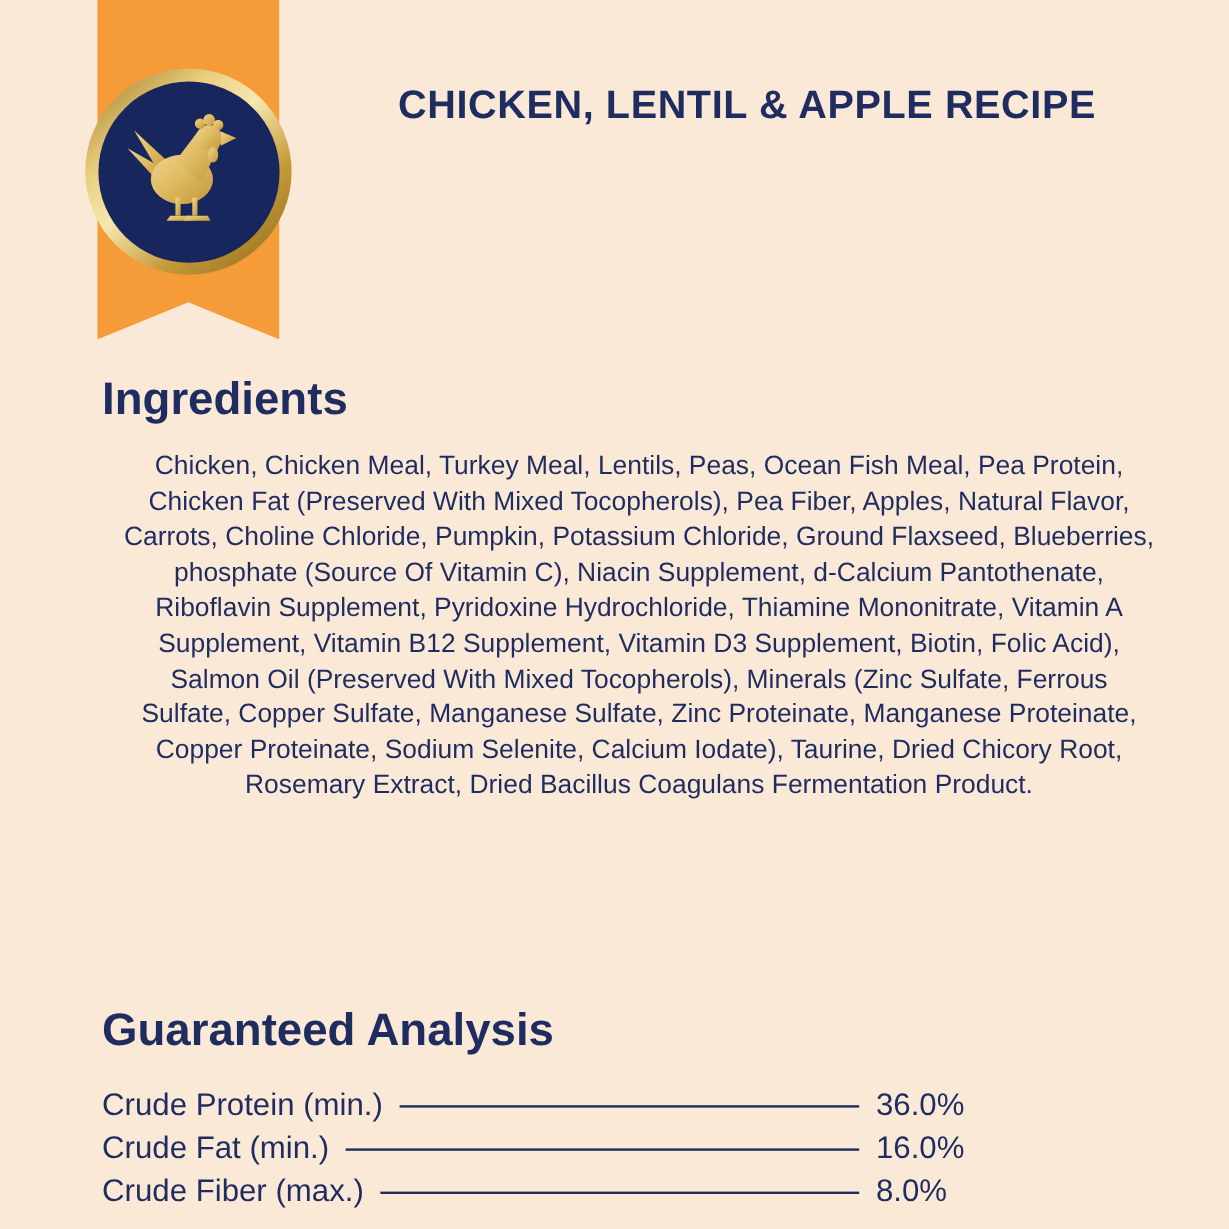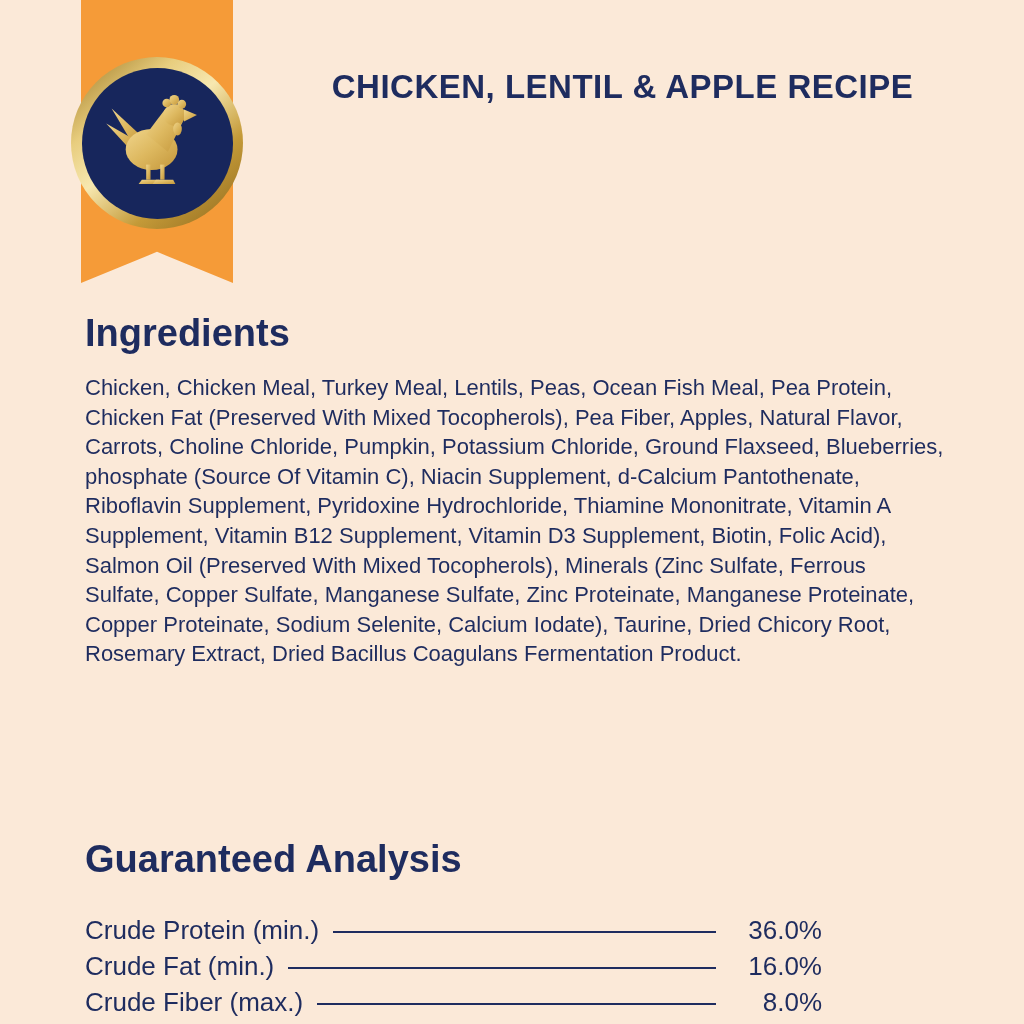--- a/index.html
+++ b/index.html
@@ -35,33 +35,33 @@
   .title{
     font-family:"DejaVu Serif","Liberation Serif",serif;
     font-weight:bold;font-size:62px;line-height:1.1;letter-spacing:1px;
   }
   .subtitle{margin-top:22px;font-weight:bold;font-size:33px;letter-spacing:0.5px;}
 
   
   .section-heading{font-weight:bold;font-size:38px;line-height:1;margin:0;}
   .ingredients{position:absolute;left:85px;top:314px;width:895px;}
   .ingredients .body-text{margin-top:21px;font-size:22px;line-height:29.6px;}
-  .ingredients .body-text div{white-space:nowrap;}
+  .ingredients .body-text div{white-space:nowrap;text-align:center;}
 
   .calories{position:absolute;left:85px;top:744px;width:895px;}
   .calories .section-heading{font-size:37px;}
   .calories .suffix{font-size:28px;font-weight:bold;letter-spacing:0.5px;}
   .calories .calorie-line{margin-top:12px;font-size:26px;}
 
   .analysis{position:absolute;left:85px;top:840px;width:737px;}
-  .ga-rows{margin-top:34px;}
+  .ga-rows{margin-top:24px;}
   .ga-row{display:flex;align-items:center;height:36px;font-size:26px;}
   .ga-label{white-space:nowrap;}
   .ga-line{flex:1;height:2.5px;background:#1e2c5f;margin:4px 14px 0 14px;}
-  .ga-value{min-width:92px;text-align:right;white-space:nowrap;}
+  .ga-value{min-width:92px;text-align:left;white-space:nowrap;}
 </style>
 </head>
 <body>
 
 <div class="page">
 
   <div class="ribbon"></div>
 
   <div class="medallion">
     <div class="medallion-inner">

